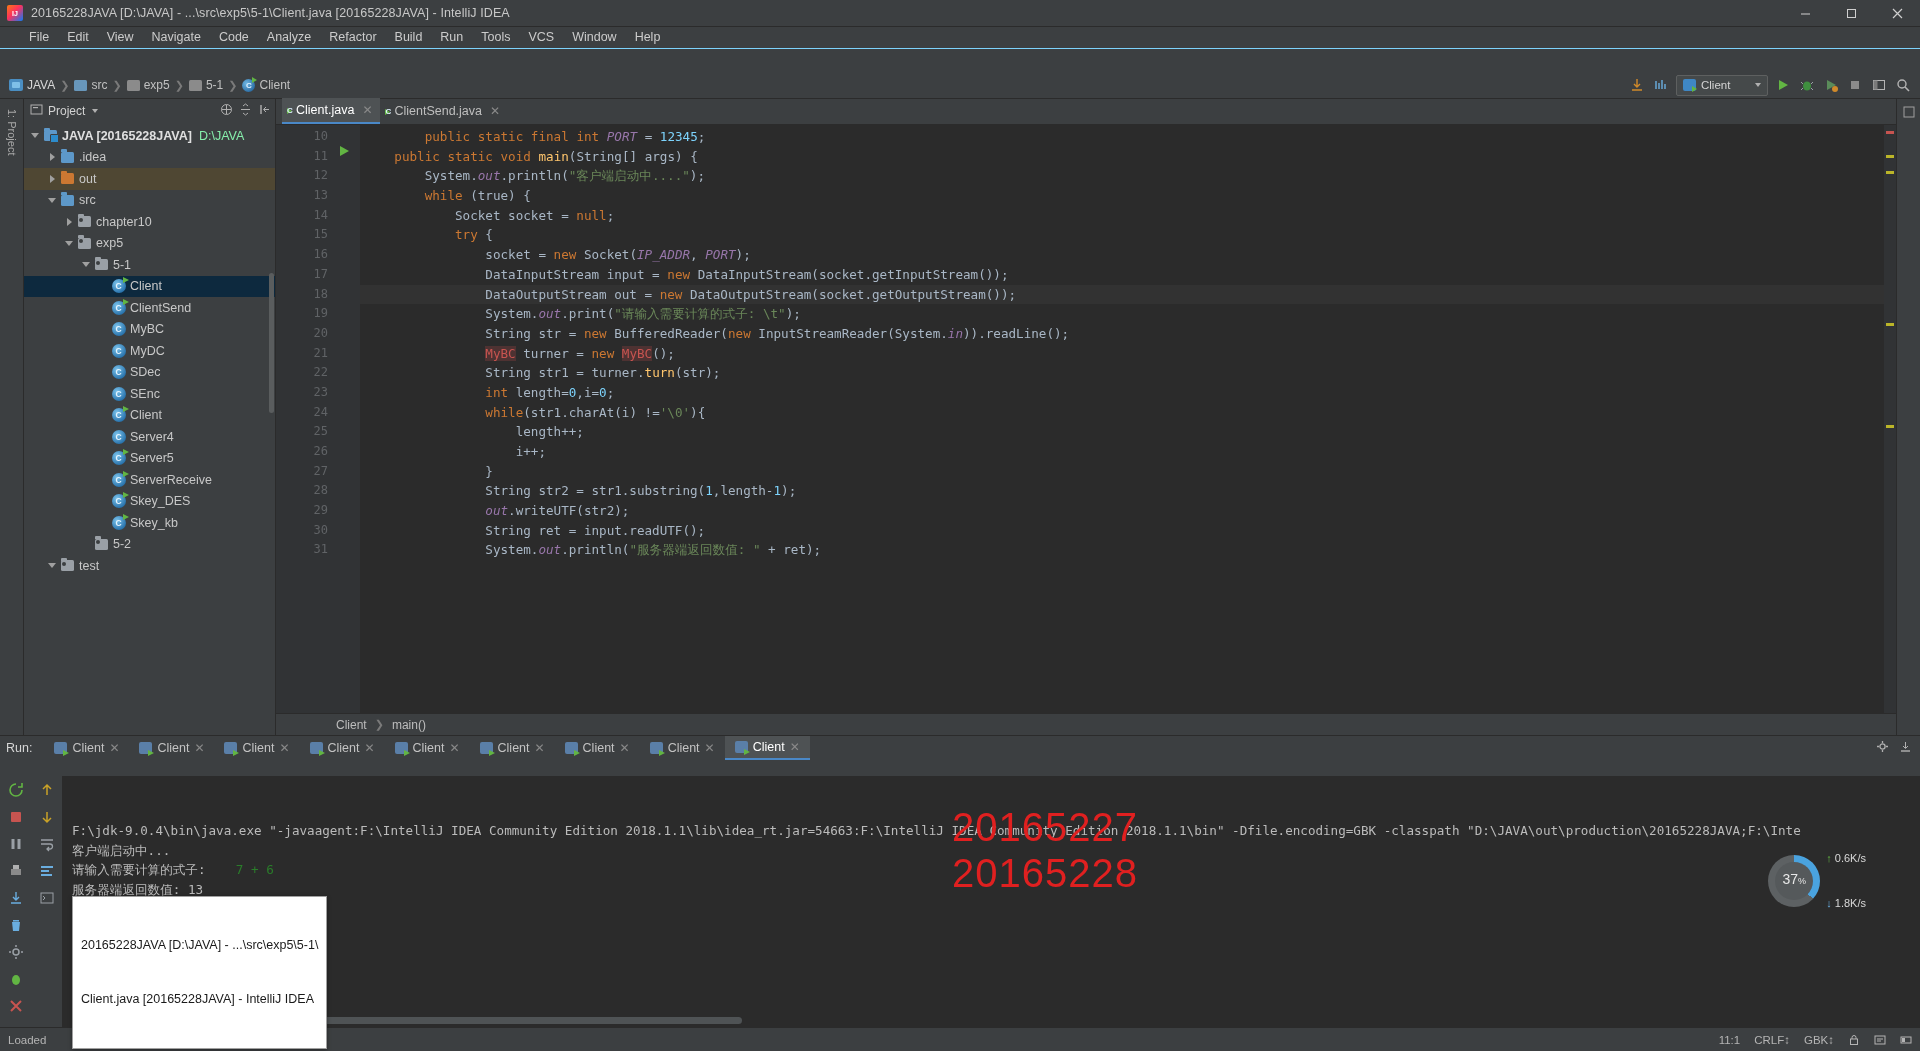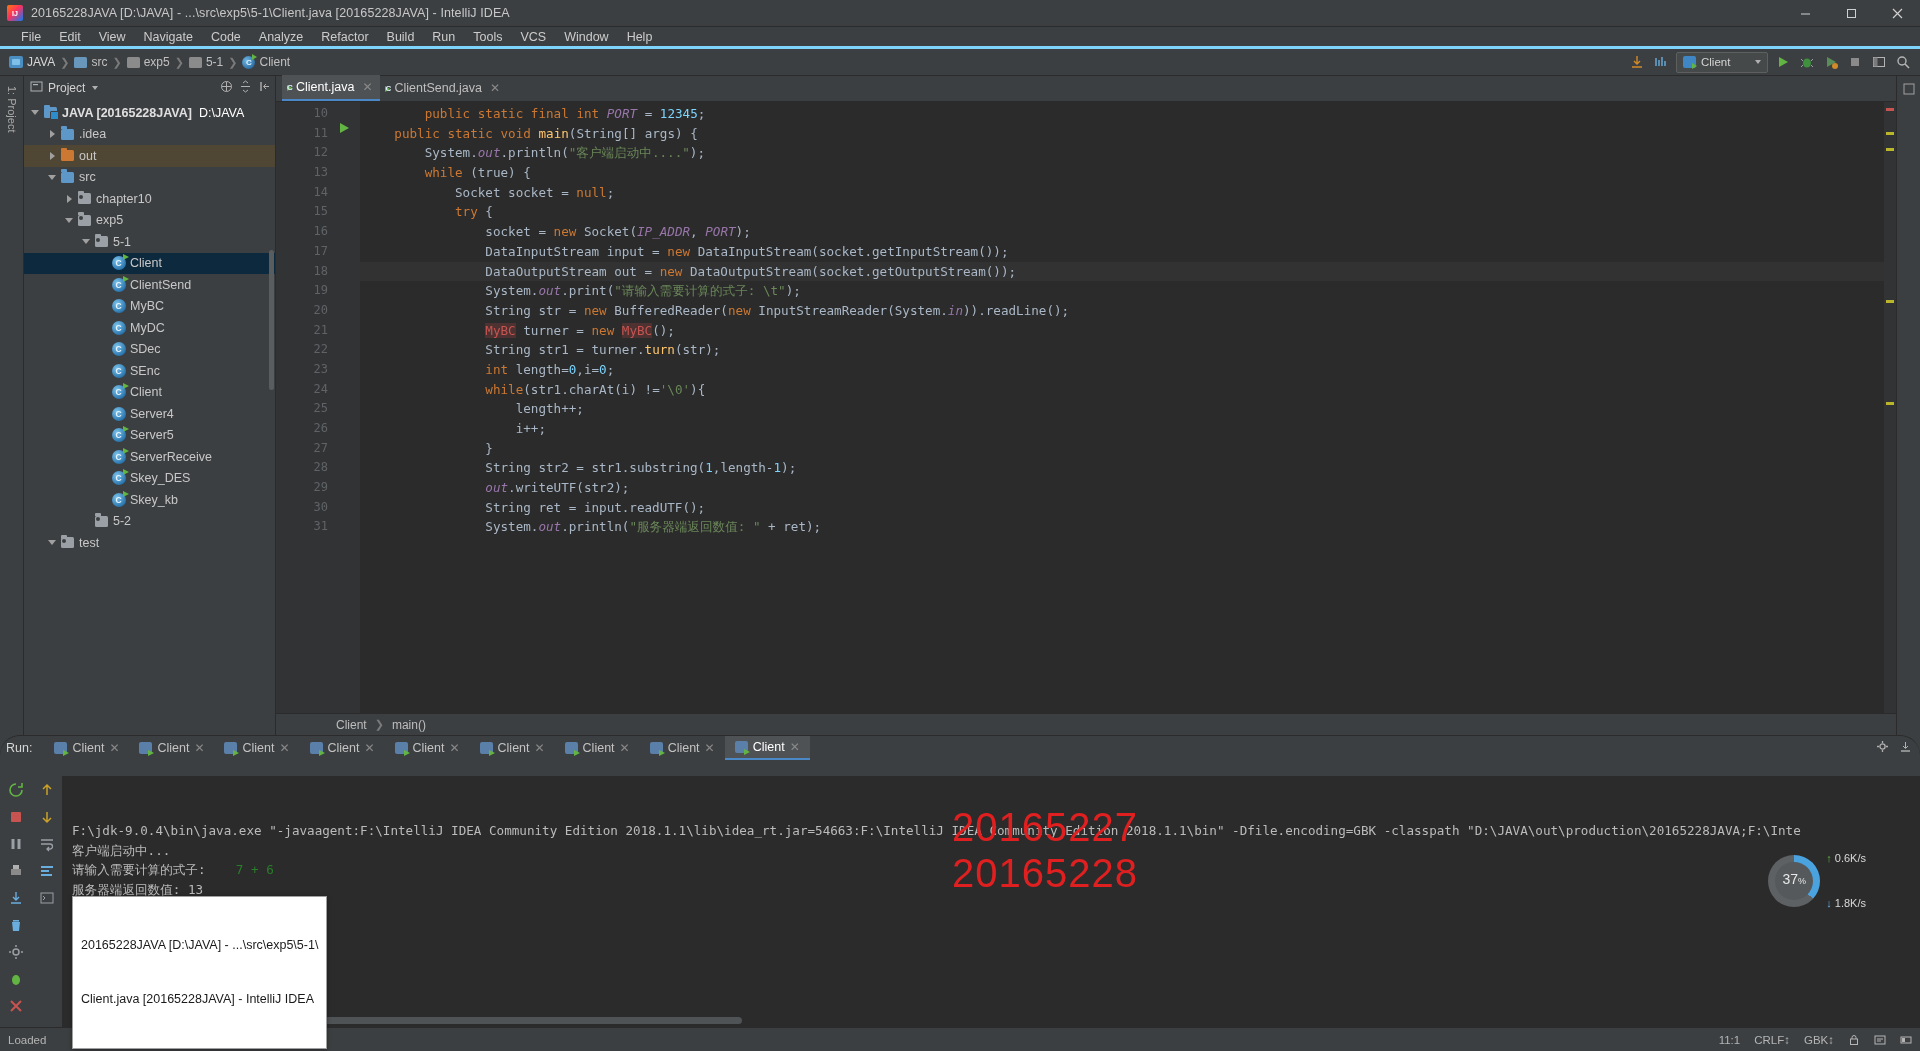--- a/index.html
+++ b/index.html
@@ -30,31 +30,31 @@
   .title-text { font-size:12.5px; color:#c8c8c8; letter-spacing:.1px; }
   .win-controls { margin-left:auto; display:flex; height:27px; }
   .win-btn {
     width:46px; height:27px; display:flex; align-items:center; justify-content:center;
     color:#cfcfcf; font-size:13px; line-height:1;
   }
   .win-btn svg{ display:block; }
 
   
   .menubar {
-    height:22px; flex:0 0 22px; background:#3c3f41; display:flex; align-items:center;
-    padding-left:12px; gap:0px; border-bottom:3px solid #7dd3fc;
+    height:22px; flex:0 0 22px; background:#3c3f41; display:flex; align-items:flex-start;
+    padding-left:20px; gap:0px; border-bottom:1px solid #7dd3fc;
   }
   .menu-item {
     font-size:12.5px; color:#cccccc; padding:2px 9px; line-height:16px; white-space:nowrap;
   }
 
   
   .navbar {
     height:27px; flex:0 0 27px; background:#3c3f41; display:flex; align-items:center;
-    padding-left:6px; border-bottom:1px solid #2b2b2b; position:relative;
+    padding-left:6px; border-bottom:1px solid #2b2b2b; position:relative;margin-top:23px;
   }
   .crumb { display:flex; align-items:center; font-size:12px; color:#c0c0c0; padding:0 3px; }
   .crumb .ico { margin-right:4px; display:flex; }
   .crumb-sep { color:#7a7a7a; font-size:11px; margin:0 2px; }
   .crumb.module { color:#d7d7d7; }
   .folder-ico{ width:13px;height:11px;border-radius:1.5px;background:#5d98c9; display:block;position:relative;}
   .folder-ico.src{ background:#6897bb; }
   .folder-ico.pkg{ background:#8b8b8b; }
   .java-ico{ width:13px;height:13px;border-radius:50%;
     background:radial-gradient(circle at 35% 35%,#6fb7e3 0%,#2b6ca3 75%); position:relative;}
@@ -124,21 +124,21 @@
   .fldr.pkgdot::after{content:"";position:absolute;left:1px;top:1.5px;width:4px;height:4px;border-radius:50%;background:#3c3f41;}
   .cls {
     width:14px;height:14px;border-radius:50%;position:relative;
     background:radial-gradient(circle at 36% 33%,#7cc4ec 0%,#2a74ad 72%,#1d5a8a 100%);
   }
   .cls::after{content:"C";position:absolute;inset:0;display:flex;align-items:center;justify-content:center;
     color:#e6f5ff;font-size:8.5px;font-weight:bold;font-family:"Liberation Sans",sans-serif;}
   .cls.runnable::before{content:"";position:absolute;right:-3px;top:-2px;width:0;height:0;
     border-left:6px solid #62b543;border-top:3.5px solid transparent;border-bottom:3.5px solid transparent;}
   .tlabel.bold{ font-weight:bold; color:#e0e0e0; }
-  .tlabel.dim{ color:#ffffff; margin-left:7px; }
+  .tlabel.dim{ color:#86efac; margin-left:7px; }
   .scroll-thumb {
     position:absolute; right:1px; top:150px; width:5px; height:140px;
     background:#5a5d5e; border-radius:3px;
   }
 
   
   .editor-area { flex:1 1 auto; display:flex; flex-direction:column; min-width:0; background:#2b2b2b; }
   .tabbar {
     height:26px; flex:0 0 26px; background:#3c3f41; display:flex; align-items:flex-end;
     padding-left:6px; border-bottom:1px solid #2b2b2b;
@@ -174,21 +174,21 @@
   .err-stripe { position:absolute; right:0; top:0; width:12px; height:100%; background:#313335; }
   .stripe-mark{ position:absolute; right:2px; width:8px; height:3px; }
 
   
   .right-rail {
     width:24px; flex:0 0 24px; background:#3c3f41; border-left:1px solid #2b2b2b;
     display:flex; flex-direction:column; align-items:center; padding-top:6px; gap:10px;
   }
 
   
-  .run-panel { height:292px; flex:0 0 292px; background:#3c3f41; display:flex; flex-direction:column; border-top:1px solid #2b2b2b;border-radius:20px;}
+  .run-panel { height:292px; flex:0 0 292px; background:#3c3f41; display:flex; flex-direction:column; border-top:1px solid #2b2b2b;}
   .run-tabbar { height:24px; flex:0 0 24px; display:flex; align-items:center; padding-left:6px; gap:0; }
   .run-title { font-size:12.5px; color:#d6d6d6; margin-right:12px; }
   .rtab {
     display:flex; align-items:center; gap:5px; padding:0 10px; height:24px; font-size:12.5px;
     color:#c3c3c3;
   }
   .rtab.active { background:#4e5254; color:#ffffff; border-bottom:2px solid #4a88c7; }
   .rtab .x { color:#8a8a8a; font-size:12px; }
   .run-ico {
     width:13px;height:12px;border-radius:2px;background:#5a7fa8;position:relative;flex:0 0 13px;

